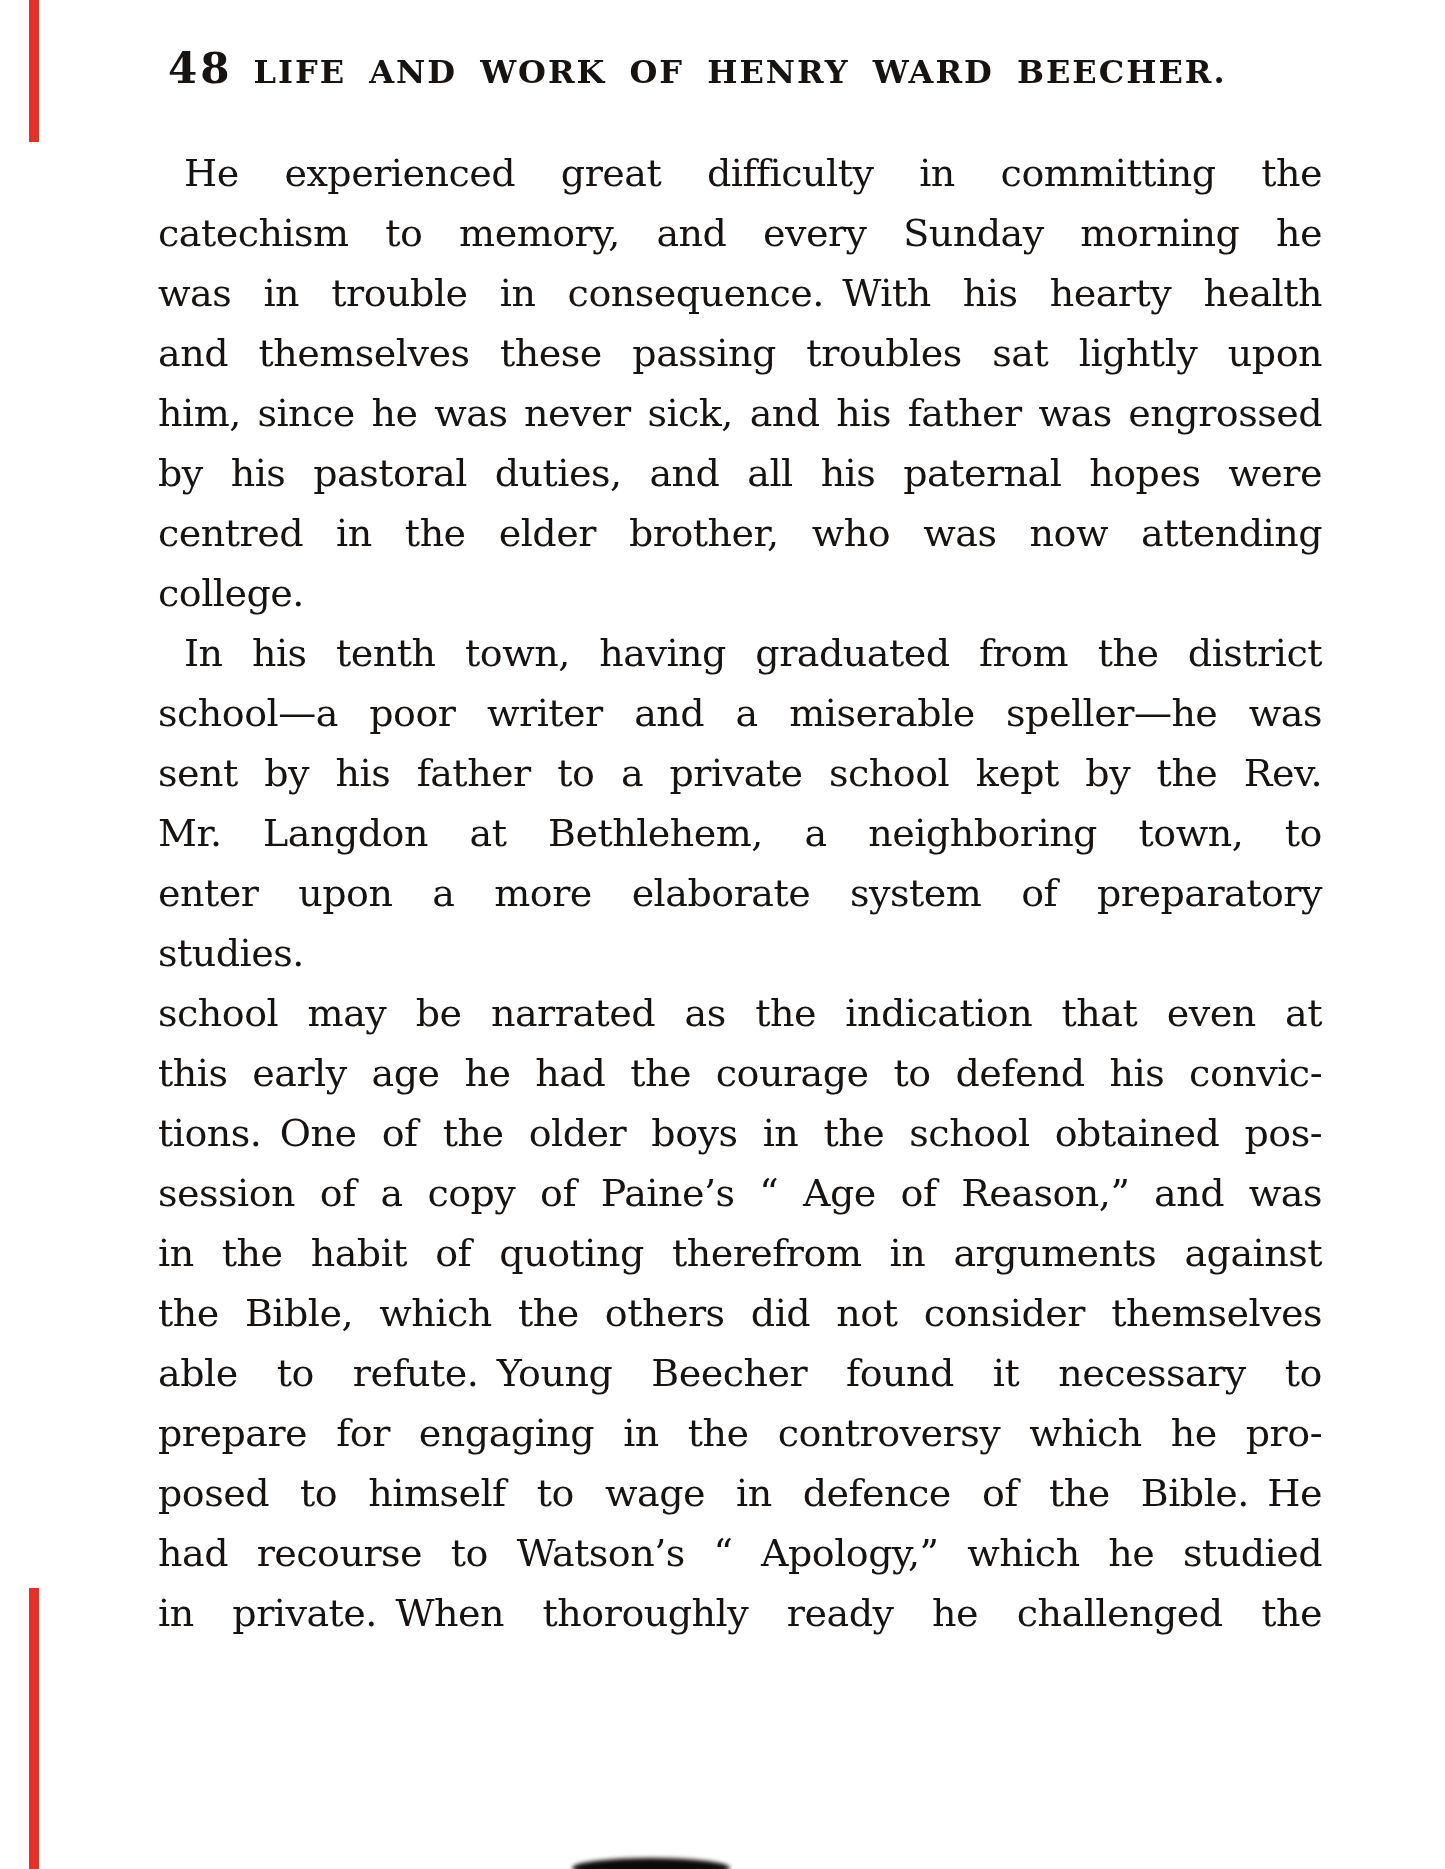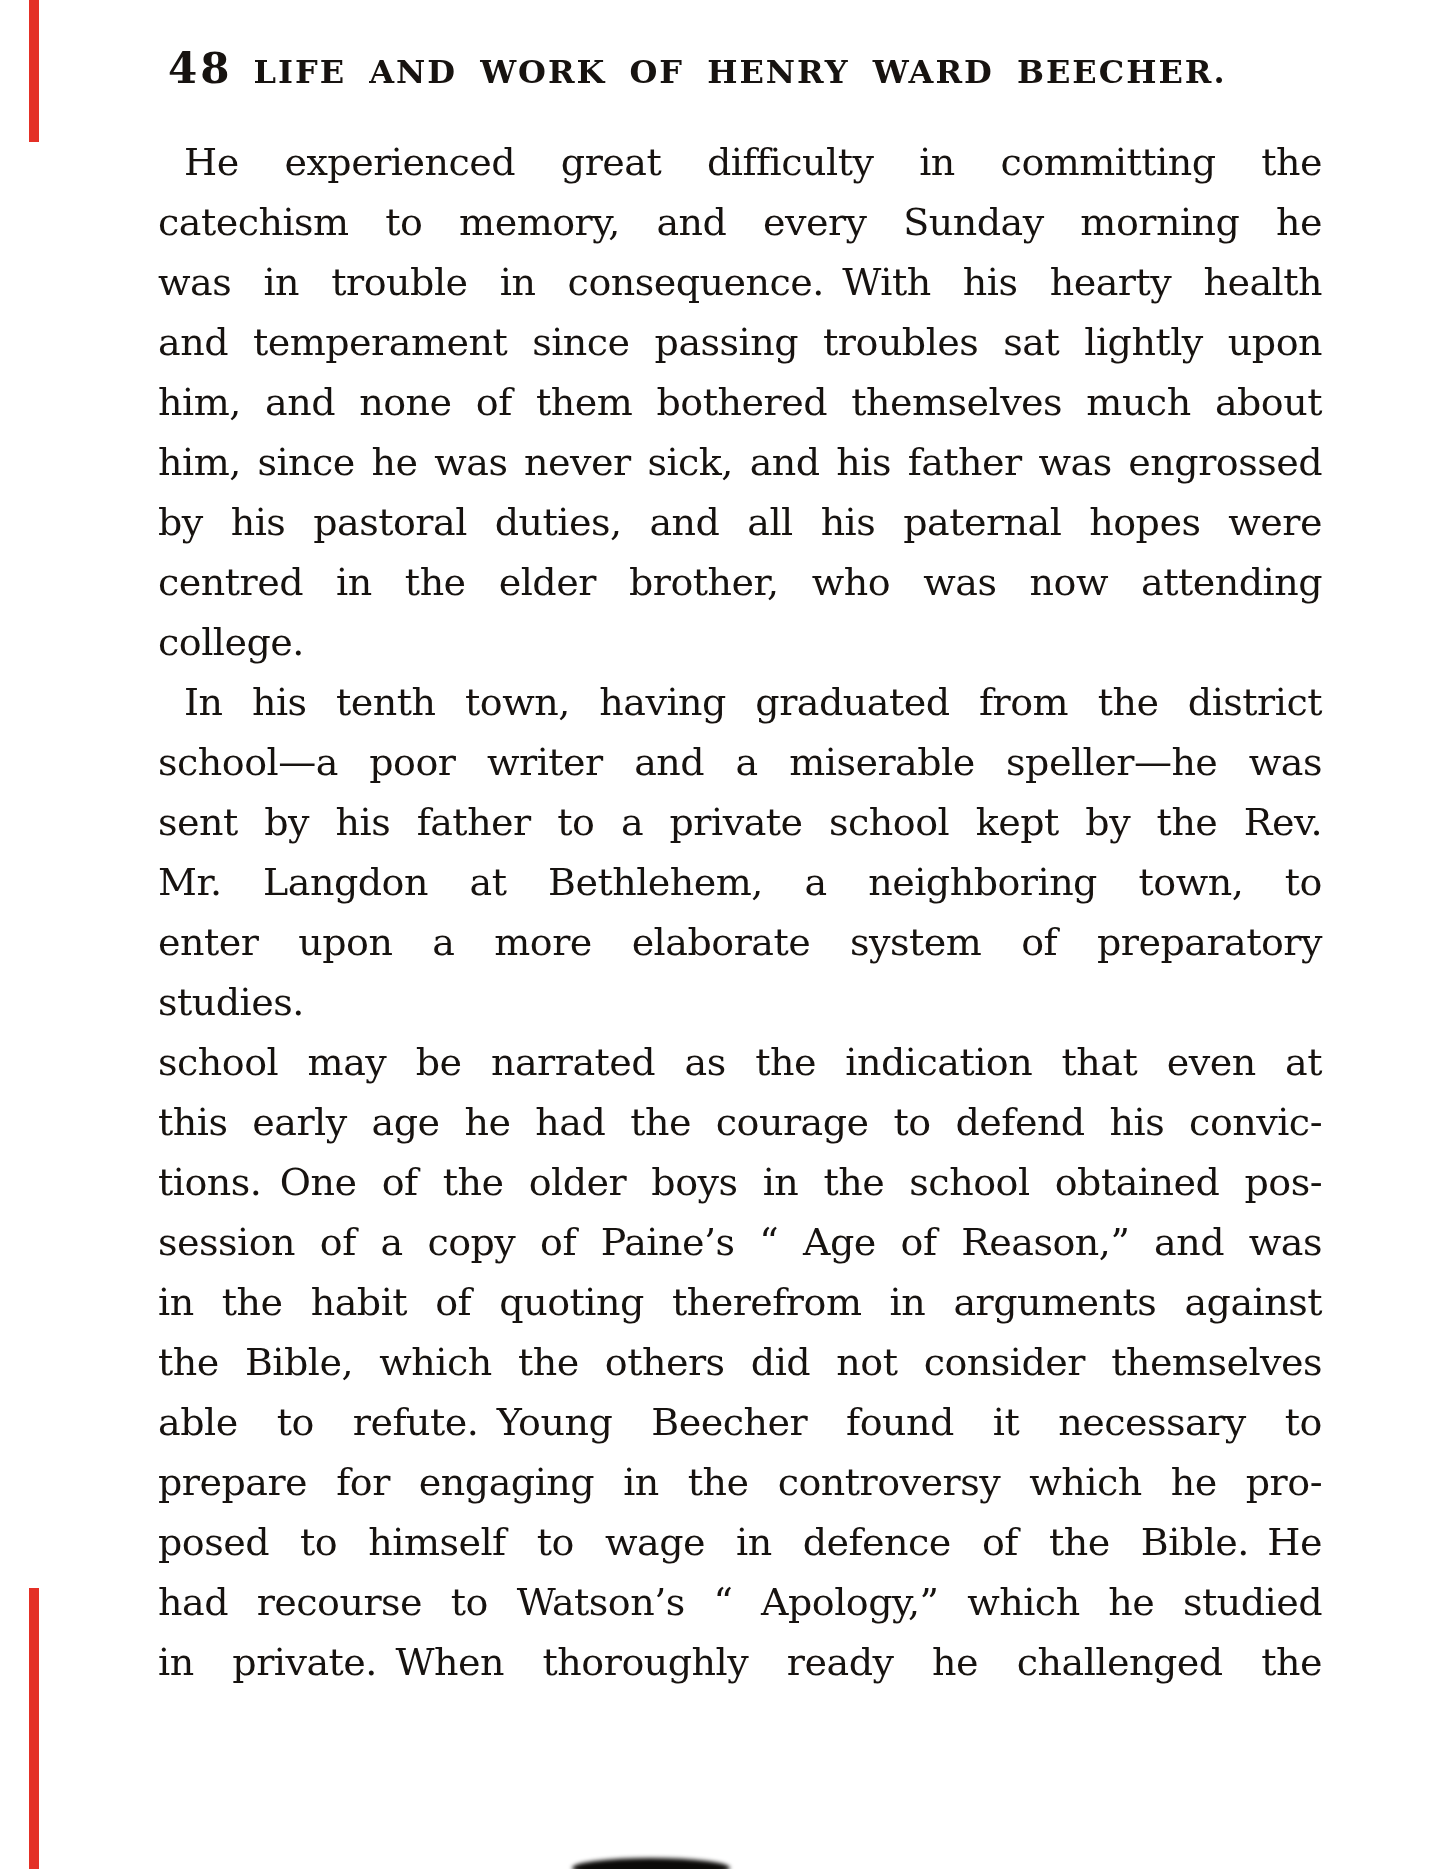--- a/index.html
+++ b/index.html
@@ -70,21 +70,21 @@
     word-spacing: 10px;
     line-height: 1;
     white-space: nowrap;
     margin-top: 21px;
   }
 
   
   .body-text {
     position: absolute;
     left: 158px;
-    top: 132px;
+    top: 143px;
     width: 1164px;
   }
   .line {
     height: 60px;
     line-height: 60px;
     font-size: 38px;
     letter-spacing: -0.5px;
     text-align: justify;
     text-align-last: justify;
     white-space: nowrap; 
@@ -108,22 +108,21 @@
 
   <header class="running-head">
     <span class="pagenum">48</span>
     <span class="title">LIFE AND WORK OF HENRY WARD BEECHER.</span>
   </header>
 
   <main class="body-text" id="body-text">
       <div class="line indent">He experienced great difficulty in committing the</div>
       <div class="line">catechism to memory, and every Sunday morning he</div>
       <div class="line">was in trouble in consequence. With his hearty health</div>
-      <div class="line">and temperament since passing troubles sat lightly upon</div>
-      <div class="line">him, and none of them bothered themselves much about</div>
+      <div class="line">and themselves these passing troubles sat lightly upon</div>
       <div class="line">him, since he was never sick, and his father was engrossed</div>
       <div class="line">by his pastoral duties, and all his paternal hopes were</div>
       <div class="line">centred in the elder brother, who was now attending</div>
       <div class="line para-end">college.</div>
       <div class="line indent">In his tenth town, having graduated from the district</div>
       <div class="line">school—a poor writer and a miserable speller—he was</div>
       <div class="line">sent by his father to a private school kept by the Rev.</div>
       <div class="line">Mr. Langdon at Bethlehem, a neighboring town, to</div>
       <div class="line">enter upon a more elaborate system of preparatory</div>
       <div class="line para-end">studies.</div>

